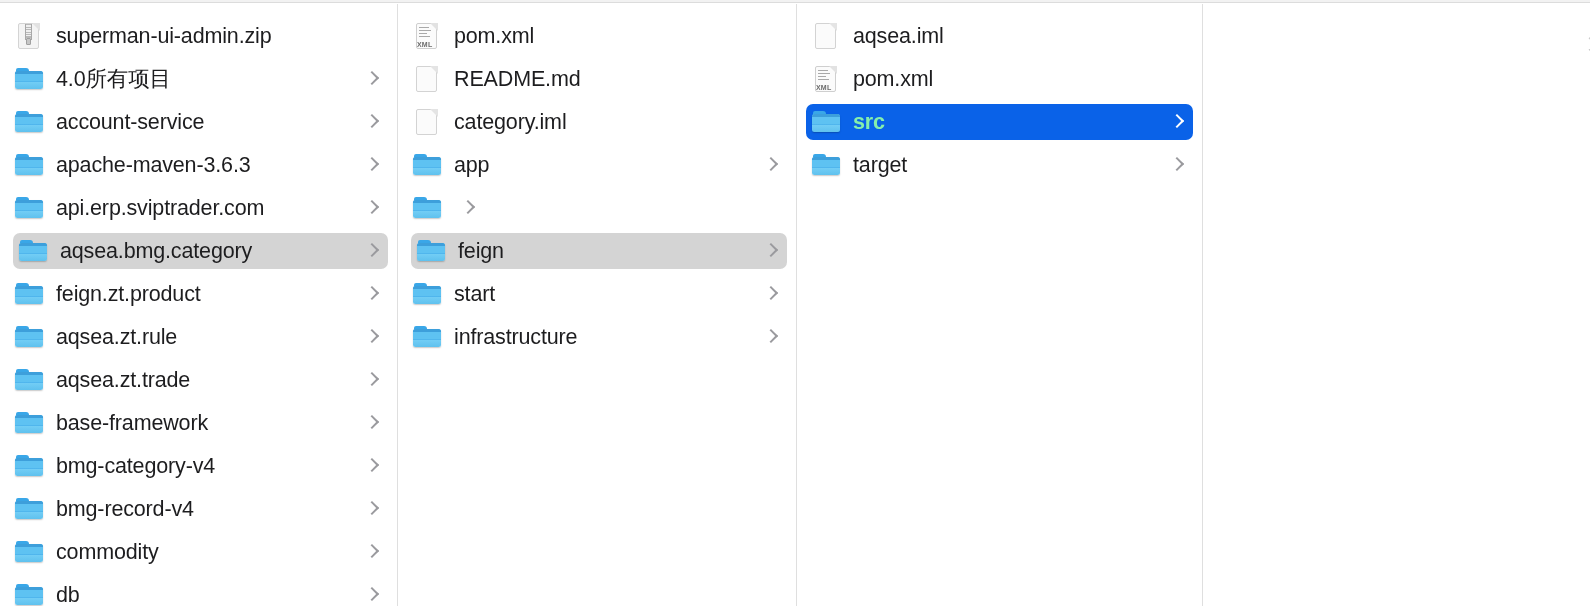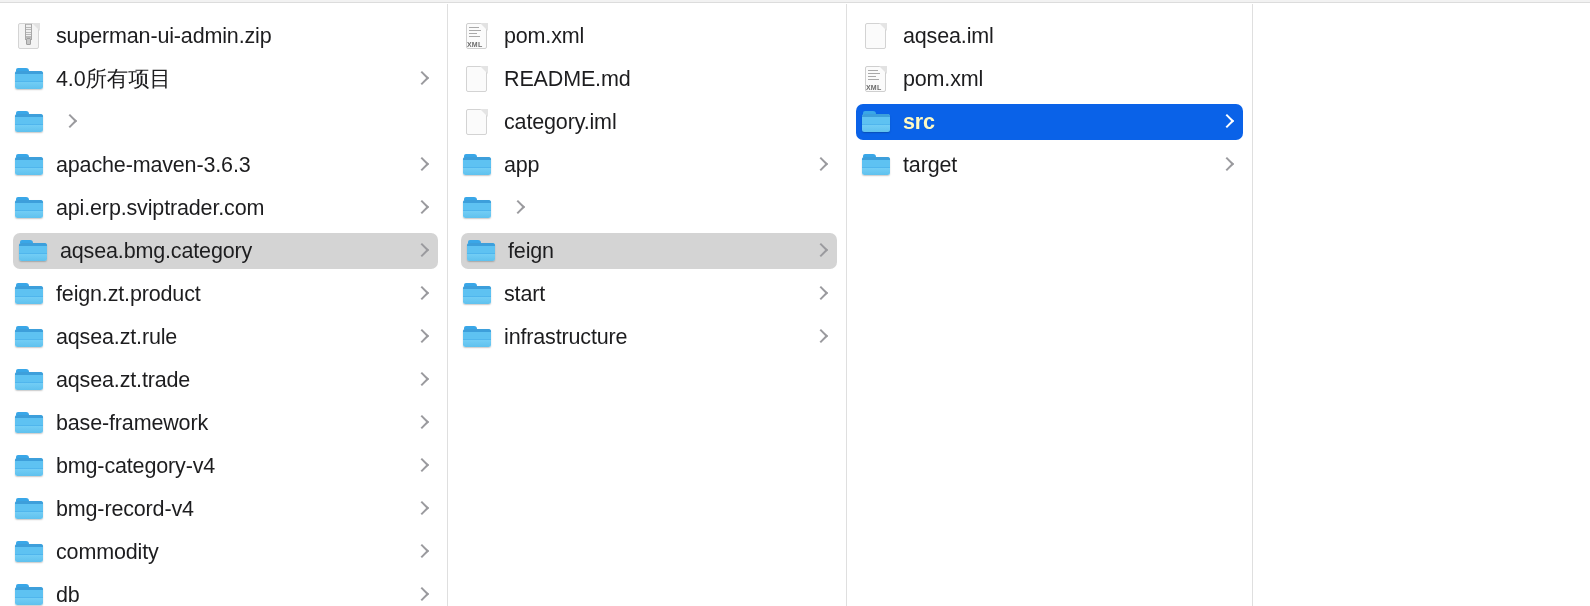--- a/index.html
+++ b/index.html
@@ -42,21 +42,21 @@
 
   .column {
     position: relative;
     height: 602px;
     flex: 0 0 auto;
     background: #ffffff;
     border-right: 1px solid #dfdfdf;
     padding: 14px 0 0 0;
     overflow: hidden;
   }
-  .column.col-0 { width: 448px; }
+  .column.col-0 { width: 398px; }
   .column.col-1 { width: 399px; }
   .column.col-2 { width: 406px; }
   .column.col-3 { width: 387px; border-right: none; }
 
   .row {
     position: relative;
     display: flex;
     align-items: center;
     height: 36px;
     margin: 0 9px 7px 9px;
@@ -77,21 +77,21 @@
 
   .row .label {
     flex: 1 1 auto;
     font-size: 21.5px;
     line-height: 26px;
     color: #1d1d1f;
     letter-spacing: -0.15px;
     white-space: nowrap;
     overflow: hidden;
   }
-  .row.sel-active .label { color: #fef9c3; font-weight: 700; }
+  .row.sel-active .label { color: #86efac; font-weight: 700; }
 
   .chev {
     flex: 0 0 auto;
     width: 12px;
     height: 20px;
     margin-left: 8px;
     position: relative;
   }
   .chev::before {
     content: "";
@@ -270,20 +270,21 @@
           </span>
           <span class="label">4.0所有项目</span>
           <span class="chev"></span>
         </div>
         <div class="row">
           <span class="icon ic-folder">
             <span class="tab"></span>
             <span class="body"></span>
             <span class="lip"></span>
           </span>
+          <span class="label">account-service</span>
           <span class="chev"></span>
         </div>
         <div class="row">
           <span class="icon ic-folder">
             <span class="tab"></span>
             <span class="body"></span>
             <span class="lip"></span>
           </span>
           <span class="label">apache-maven-3.6.3</span>
           <span class="chev"></span>

